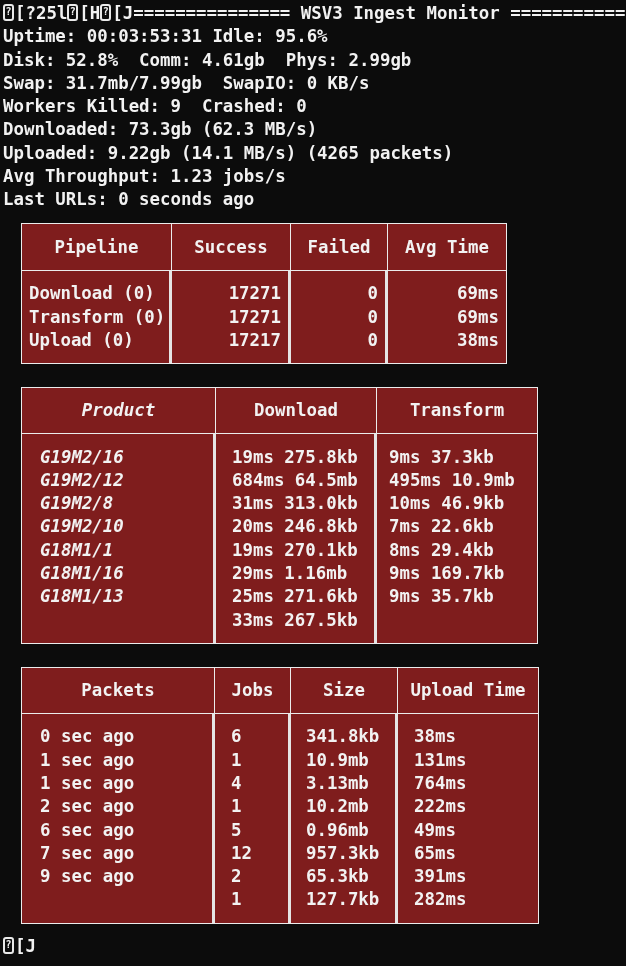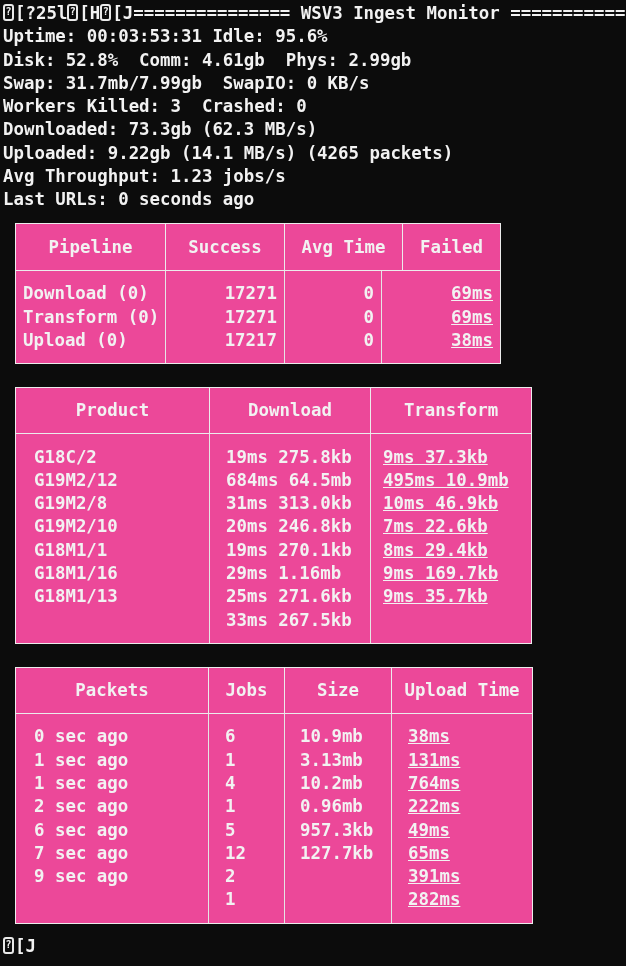--- a/index.html
+++ b/index.html
@@ -36,64 +36,64 @@
     font-size: 10px;
     line-height: 12px;
     text-align: center;
     vertical-align: -2px;
     margin-right: 1px;
     overflow: hidden;
   }
   .term-table {
     box-sizing: border-box;
     border: 1px solid #ececec;
-    margin-left: 12px;
+    margin-left: 18px;
     margin-top: 22.4px;
-    background: #ec4899;
+    background: #7f1d1d;
     display: inline-block;
   }
   .term-table.first { margin-top: 11.7px; }
   .thead {
     display: flex;
     border-bottom: 1px solid #ececec;
   }
   .th {
     box-sizing: border-box;
     padding: 11.2px 0;
     line-height: 23.3px;
     text-align: center;
     border-right: 1px solid #ececec;
     white-space: pre;
     overflow: hidden;
   }
   .th:last-child { border-right: none; }
   .tbody { display: flex; }
   .tcol {
     box-sizing: border-box;
-    border-right: 1px solid #e5e5e5;
+    border-right: 3px solid #e5e5e5;
     padding: 11.2px 0;
   }
-  .tcol:last-child { border-right: none; text-decoration: underline; }
+  .tcol:last-child { border-right: none; }
   .tcell {
     height: 23.3px;
     line-height: 23.3px;
     white-space: pre;
     overflow: hidden;
   }
   
   .tbl-pipeline .c0 { width: 150px; }
   .tbl-pipeline .c1 { width: 119px; }
   .tbl-pipeline .c2 { width: 97px; }
   .tbl-pipeline .c3 { width: 118px; }
   .tbl-pipeline .tcol.c0 .tcell { padding-left: 7px; }
   .tbl-pipeline .tcol.c1 .tcell,
   .tbl-pipeline .tcol.c2 .tcell,
   .tbl-pipeline .tcol.c3 .tcell { text-align: right; padding-right: 7px; }
   
-  .tbl-product .c0 { width: 194px; }
+  .tbl-product .c0 { width: 194px; font-style: italic; }
   .tbl-product .c1 { width: 161px; }
   .tbl-product .c2 { width: 160px; }
   .tbl-product .tcol.c0 .tcell { padding-left: 18px; }
   .tbl-product .tcol.c1 .tcell { padding-left: 16px; }
   .tbl-product .tcol.c2 .tcell { padding-left: 12px; }
   
   .tbl-packets .c0 { width: 193px; }
   .tbl-packets .c1 { width: 76px; }
   .tbl-packets .c2 { width: 107px; }
   .tbl-packets .c3 { width: 140px; }
@@ -106,31 +106,31 @@
 </head>
 <body>
 
 <div class="screen">
 
   <div class="line"><span class="escbox"><span>?</span></span><span>[?25l</span><span class="escbox"><span>?</span></span><span>[H</span><span class="escbox"><span>?</span></span><span>[J</span><span>===============</span><span> WSV3 Ingest Monitor </span><span>==============</span></div>
 
   <div class="line">Uptime: 00:03:53:31 Idle: 95.6%</div>
   <div class="line">Disk: 52.8%  Comm: 4.61gb  Phys: 2.99gb</div>
   <div class="line">Swap: 31.7mb/7.99gb  SwapIO: 0 KB/s</div>
-  <div class="line">Workers Killed: 3  Crashed: 0</div>
+  <div class="line">Workers Killed: 9  Crashed: 0</div>
   <div class="line">Downloaded: 73.3gb (62.3 MB/s)</div>
   <div class="line">Uploaded: 9.22gb (14.1 MB/s) (4265 packets)</div>
   <div class="line">Avg Throughput: 1.23 jobs/s</div>
   <div class="line">Last URLs: 0 seconds ago</div>
 
   <div class="term-table first tbl-pipeline"><div class="thead">
         <div class="th c0">Pipeline</div>
         <div class="th c1">Success</div>
+        <div class="th c2">Failed</div>
         <div class="th c3">Avg Time</div>
-        <div class="th c2">Failed</div>
       </div><div class="tbody">
         <div class="tcol c0">
           <div class="tcell">Download (0)</div>
           <div class="tcell">Transform (0)</div>
           <div class="tcell">Upload (0)</div>
         </div>
         <div class="tcol c1">
           <div class="tcell">17271</div>
           <div class="tcell">17271</div>
           <div class="tcell">17217</div>
@@ -146,21 +146,21 @@
           <div class="tcell">38ms</div>
         </div>
       </div></div>
 
   <div class="term-table tbl-product"><div class="thead">
         <div class="th c0">Product</div>
         <div class="th c1">Download</div>
         <div class="th c2">Transform</div>
       </div><div class="tbody">
         <div class="tcol c0">
-          <div class="tcell">G18C/2</div>
+          <div class="tcell">G19M2/16</div>
           <div class="tcell">G19M2/12</div>
           <div class="tcell">G19M2/8</div>
           <div class="tcell">G19M2/10</div>
           <div class="tcell">G18M1/1</div>
           <div class="tcell">G18M1/16</div>
           <div class="tcell">G18M1/13</div>
         </div>
         <div class="tcol c1">
           <div class="tcell">19ms 275.8kb</div>
           <div class="tcell">684ms 64.5mb</div>
@@ -201,25 +201,27 @@
           <div class="tcell">6</div>
           <div class="tcell">1</div>
           <div class="tcell">4</div>
           <div class="tcell">1</div>
           <div class="tcell">5</div>
           <div class="tcell">12</div>
           <div class="tcell">2</div>
           <div class="tcell">1</div>
         </div>
         <div class="tcol c2">
+          <div class="tcell">341.8kb</div>
           <div class="tcell">10.9mb</div>
           <div class="tcell">3.13mb</div>
           <div class="tcell">10.2mb</div>
           <div class="tcell">0.96mb</div>
           <div class="tcell">957.3kb</div>
+          <div class="tcell">65.3kb</div>
           <div class="tcell">127.7kb</div>
         </div>
         <div class="tcol c3">
           <div class="tcell">38ms</div>
           <div class="tcell">131ms</div>
           <div class="tcell">764ms</div>
           <div class="tcell">222ms</div>
           <div class="tcell">49ms</div>
           <div class="tcell">65ms</div>
           <div class="tcell">391ms</div>

